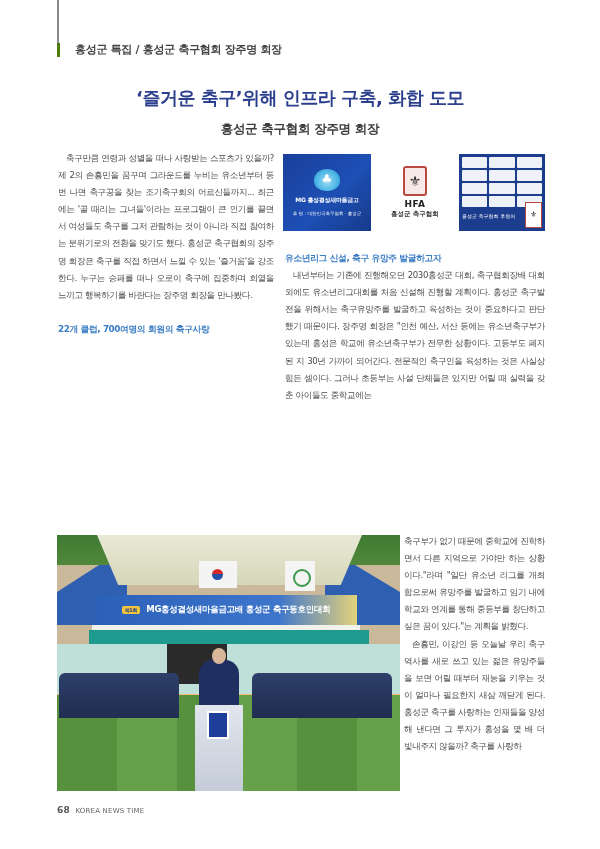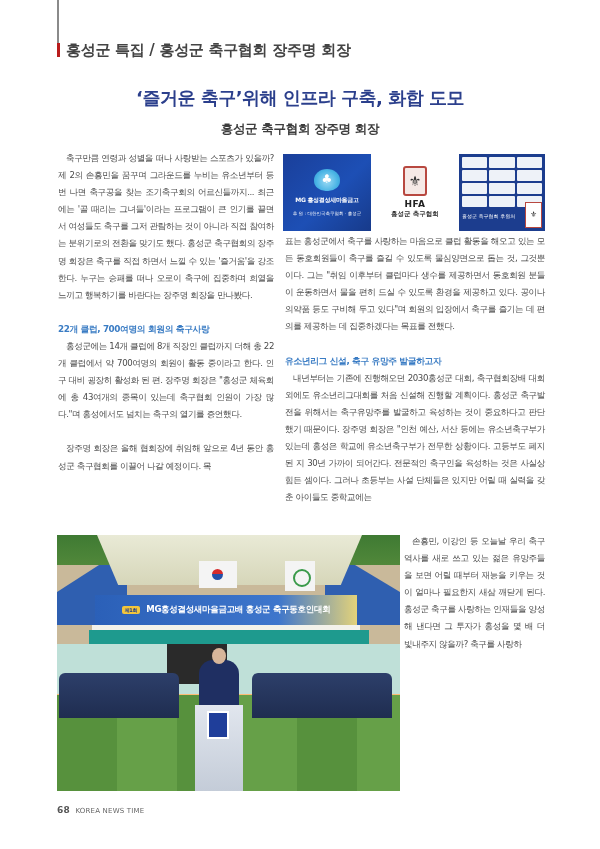--- a/index.html
+++ b/index.html
@@ -1,20 +1,20 @@
 <!DOCTYPE html>
 <html><head>
 <meta charset="utf-8">
 <style>
   * { margin: 0; padding: 0; box-sizing: border-box; }
   html, body { width: 600px; height: 849px; background: #ffffff; overflow: hidden; }
   body { position: relative; font-family: "DejaVu Sans", "Liberation Sans", sans-serif; color: #3a3a3a; }
 
   .top-rule { position: absolute; left: 57px; top: 0; width: 2px; height: 56px; background: #8a8a8a; }
-  .section-label { position: absolute; left: 57px; top: 43px; height: 14px; padding-left: 6px; border-left: 3px solid #b91c1c; font-size: 15px; font-weight: bold; color: #444; line-height: 14px; white-space: nowrap; letter-spacing: -0.3px; }
+  .section-label { position: absolute; left: 57px; top: 43px; height: 14px; padding-left: 15px; border-left: 3px solid #4d7c0f; font-size: 11px; font-weight: bold; color: #444; line-height: 14px; white-space: nowrap; letter-spacing: -0.3px; }
 
   .headline { position: absolute; left: 0; width: 600px; top: 86px; text-align: center; font-size: 18px; font-weight: bold; color: #2b3f8c; letter-spacing: -0.5px; }
   .subhead { position: absolute; left: 0; width: 600px; top: 113px; text-align: center; font-size: 12.5px; font-weight: bold; color: #3d3d3d; letter-spacing: -0.3px; margin-top: 8px; }
 
   .col { position: absolute; font-size: 8.6px; line-height: 17.1px; color: #4a4a4a; letter-spacing: -0.4px; text-align: justify; }
   .col p { text-indent: 8px; }
   .col p.gap { margin-top: 17px; }
   .col h3 { font-size: 8.8px; font-weight: bold; color: #3a7cc4; margin-top: 17px; letter-spacing: -0.4px; }
 
   .col-left { left: 58px; top: 150px; width: 216px; }
@@ -74,22 +74,20 @@
 
 <div class="top-rule"></div>
 <div class="section-label">홍성군 특집 / 홍성군 축구협회 장주명 회장</div>
 
 <h1 class="headline">‘즐거운 축구’위해 인프라 구축, 화합 도모</h1>
 <h2 class="subhead">홍성군 축구협회 장주명 회장</h2>
 
 <div class="col col-left">
   <p>축구만큼 연령과 성별을 떠나 사랑받는 스포츠가 있을까? 제 2의 손흥민을 꿈꾸며 그라운드를 누비는 유소년부터 등번 나면 축구공을 찾는 조기축구회의 어르신들까지... 최근에는 '골 때리는 그녀들'이라는 프로그램이 큰 인기를 끌면서 여성들도 축구를 그저 관람하는 것이 아니라 직접 참여하는 분위기로의 전환을 맞기도 했다. 홍성군 축구협회의 장주명 회장은 축구를 직접 하면서 느낄 수 있는 '즐거움'을 강조한다. 누구는 승패를 떠나 오로이 축구에 집중하며 희열을 느끼고 행복하기를 바란다는 장주명 회장을 만나봤다.</p>
   <h3>22개 클럽, 700여명의 회원의 축구사랑</h3>
-  <p>홍성군에는 14개 클럽에 8개 직장인 클럽까지 더해 총 22개 클럽에서 약 700여명의 회원이 활동 중이라고 한다. 인구 대비 굉장히 활성화 된 편. 장주명 회장은 "홍성군 체육회에 총 43여개의 종목이 있는데 축구협회 인원이 가장 많다."며 홍성에서도 넘치는 축구의 열기를 증언했다.</p>
-  <p class="gap">장주명 회장은 올해 협회장에 취임해 앞으로 4년 동안 홍성군 축구협회를 이끌어 나갈 예정이다. 목</p>
 </div>
 
 <div class="banners">
   <div class="banner banner-mg">
     <div class="cloud"></div>
     <div class="mg-name">MG 홍성결성새마을금고</div>
     <div class="mg-sub">후 원 : 대한민국축구협회 · 홍성군</div>
   </div>
   <div class="banner banner-hfa">
     <div class="hfa-emblem">⚜</div>
@@ -110,26 +108,26 @@
       <div class="sponsor-cell"></div>
       <div class="sponsor-cell"></div>
       <div class="sponsor-cell"></div>
     </div>
     <div class="sponsor-footer">홍성군 축구협회 후원처</div>
     <div class="sponsor-emblem">⚜</div>
   </div>
 </div>
 
 <div class="col col-right">
-  <p style="text-indent:0">표는 홍성군에서 축구를 사랑하는 마음으로 클럽 활동을 해오고 있는 모든 동호회원들이 축구를 즐길 수 있도록 물심양면으로 돕는 것, 그것뿐이다. 그는 "취임 이후부터 클럽마다 생수를 제공하면서 동호회원 분들이 운동하면서 물을 편히 드실 수 있도록 환경을 제공하고 있다. 공이나 의약품 등도 구비해 두고 있다"며 회원의 입장에서 축구를 즐기는 데 편의를 제공하는 데 집중하겠다는 목표를 전했다.</p>
   <h3>유소년리그 신설, 축구 유망주 발굴하고자</h3>
   <p>내년부터는 기존에 진행해오던 2030홍성군 대회, 축구협회장배 대회 외에도 유소년리그대회를 처음 신설해 진행할 계획이다. 홍성군 축구발전을 위해서는 축구유망주를 발굴하고 육성하는 것이 중요하다고 판단했기 때문이다. 장주명 회장은 "인천 예산, 서산 등에는 유소년축구부가 있는데 홍성은 학교에 유소년축구부가 전무한 상황이다. 고등부도 폐지된 지 30년 가까이 되어간다. 전문적인 축구인을 육성하는 것은 사실상 힘든 셈이다. 그러나 초등부는 사설 단체들은 있지만 어릴 때 실력을 갖춘 아이들도 중학교에는</p>
 </div>
 
 <div class="col col-right-narrow">
+  <p style="text-indent:0">축구부가 없기 때문에 중학교에 진학하면서 다른 지역으로 가야만 하는 상황이다."라며 "일단 유소년 리그를 개최함으로써 유망주를 발굴하고 임기 내에 학교와 연계를 통해 중등부를 창단하고 싶은 꿈이 있다."는 계획을 밝혔다.</p>
   <p>손흥민, 이강인 등 오늘날 우리 축구 역사를 새로 쓰고 있는 젊은 유망주들을 보면 어릴 때부터 재능을 키우는 것이 얼마나 필요한지 새삼 깨닫게 된다. 홍성군 축구를 사랑하는 인재들을 양성해 낸다면 그 투자가 홍성을 몇 배 더 빛내주지 않을까? 축구를 사랑하</p>
 </div>
 
 <div class="photo">
   <div class="ph-trees"></div>
   <div class="ph-wall"></div>
   <div class="ph-stand-l"></div>
   <div class="ph-stand-r"></div>
   <div class="ph-roof"></div>
   <div class="ph-flag kr"></div>

